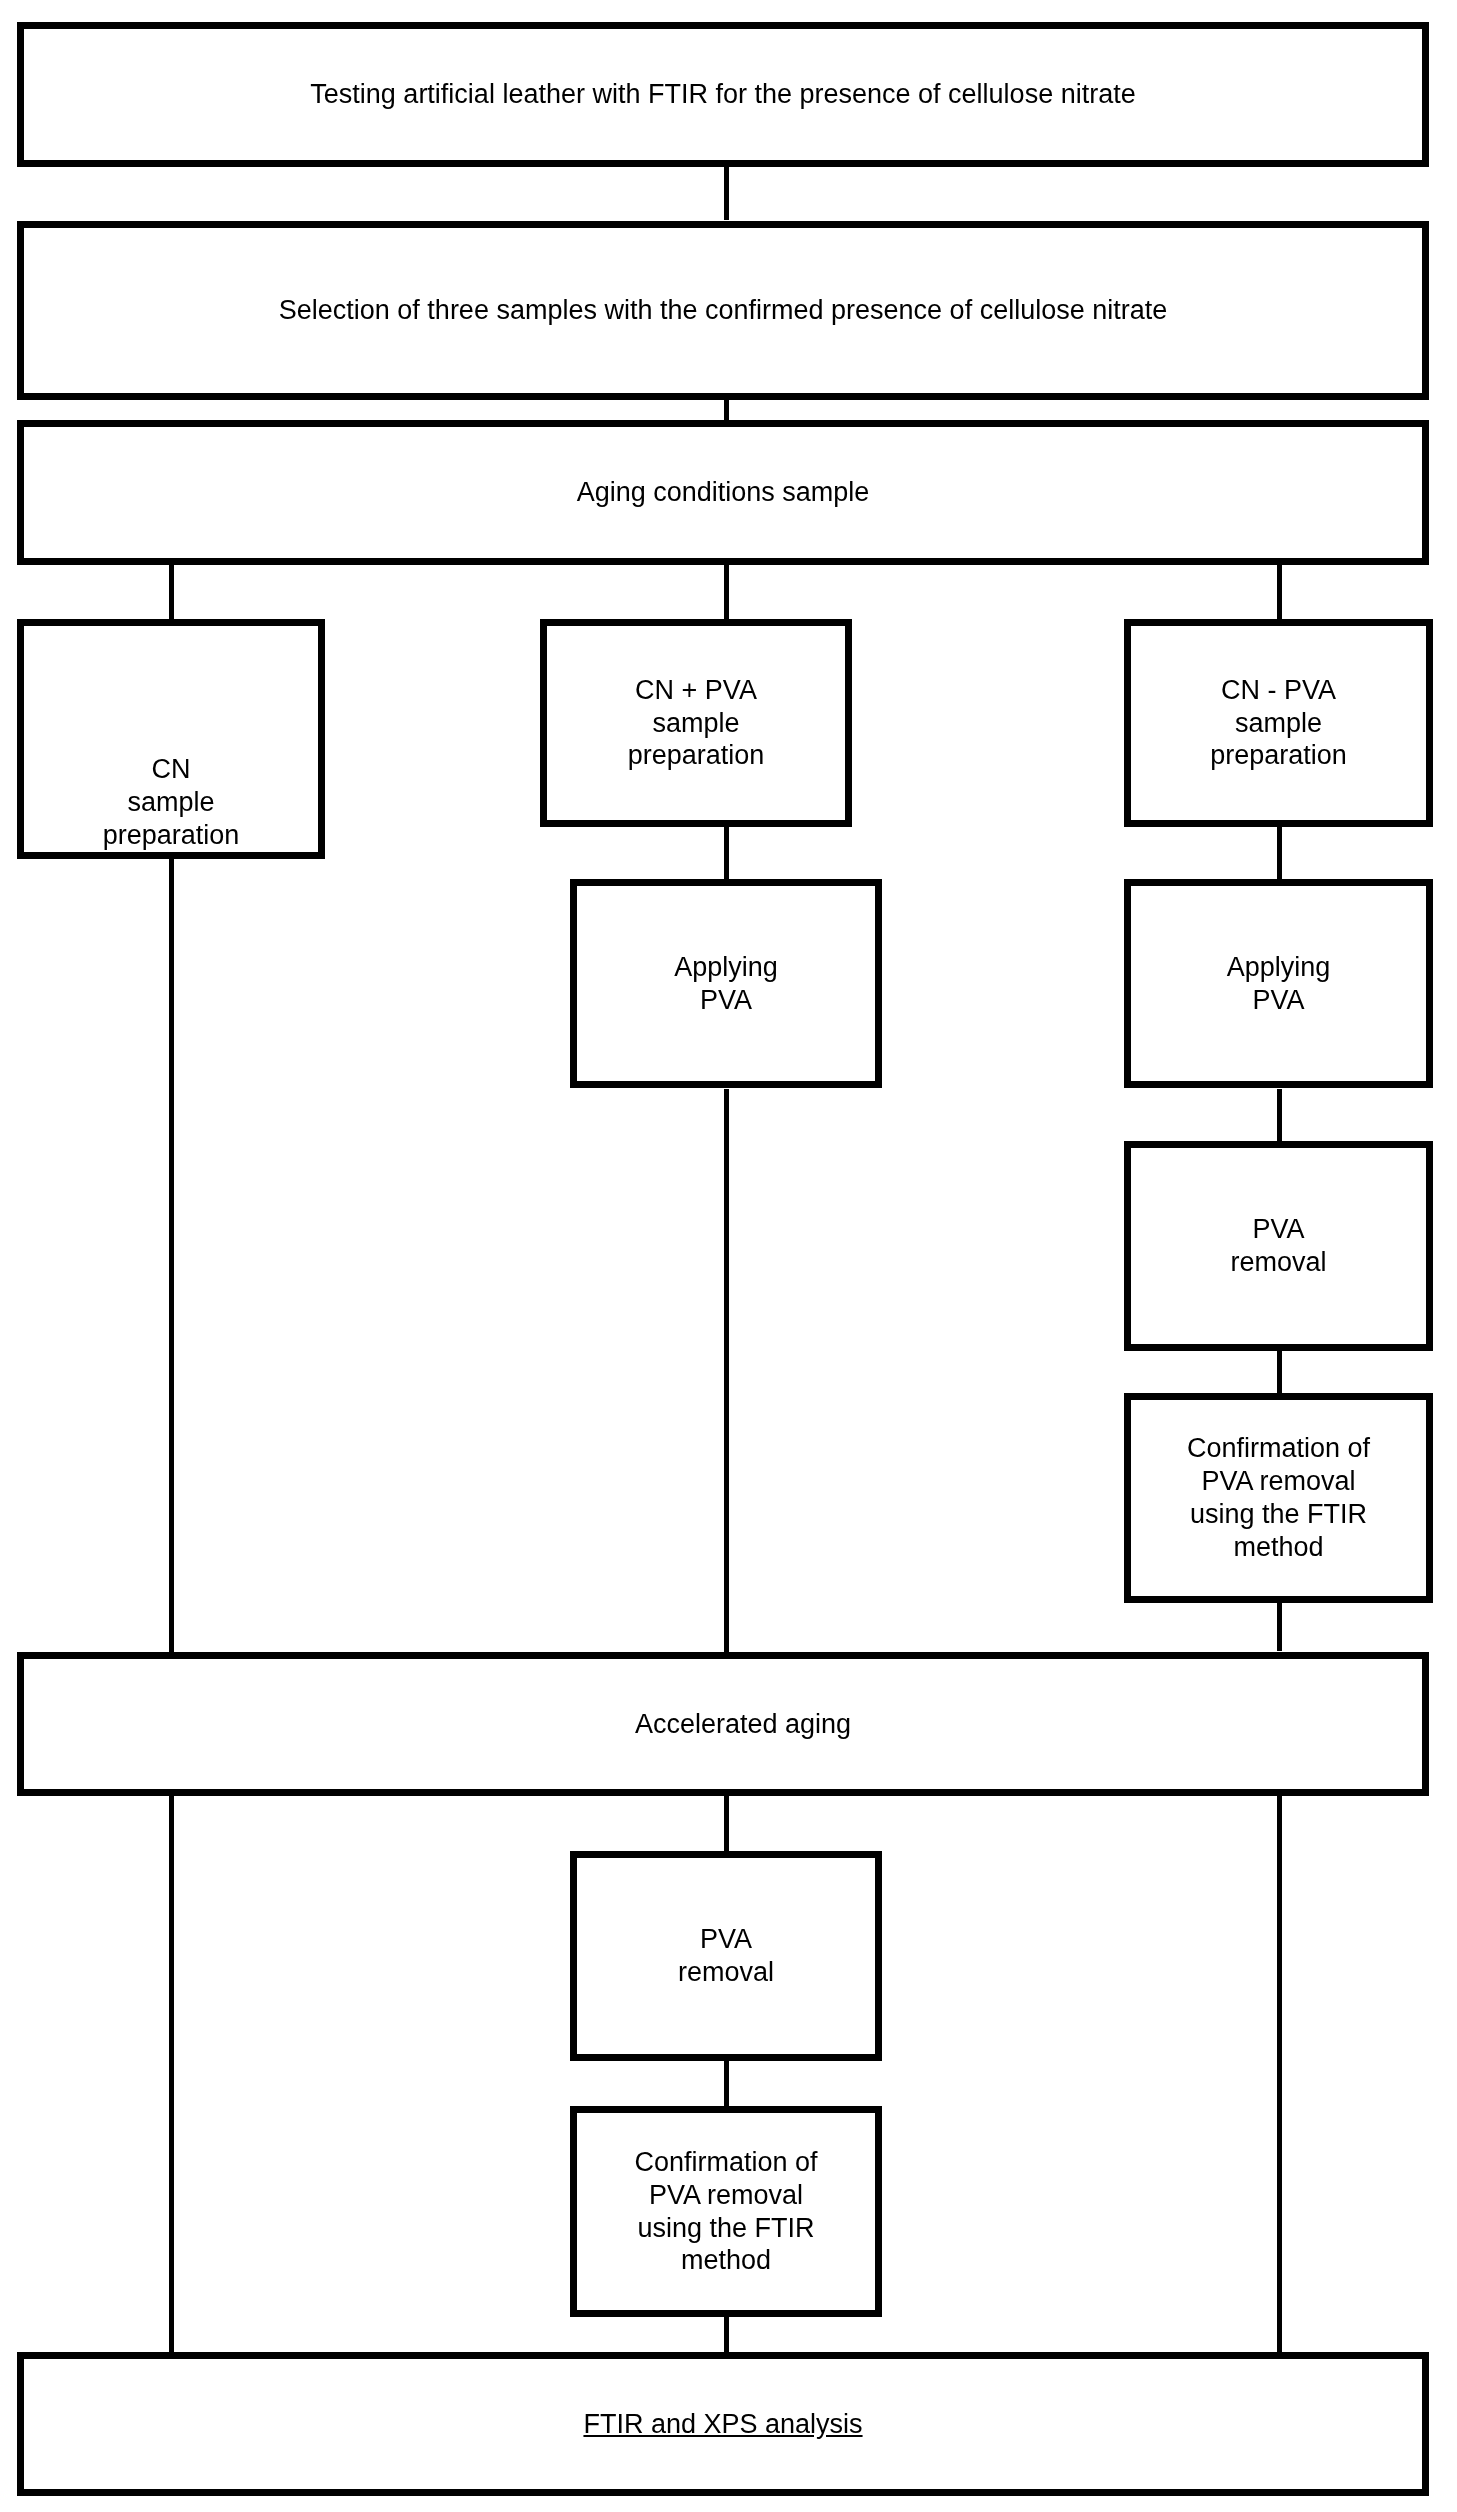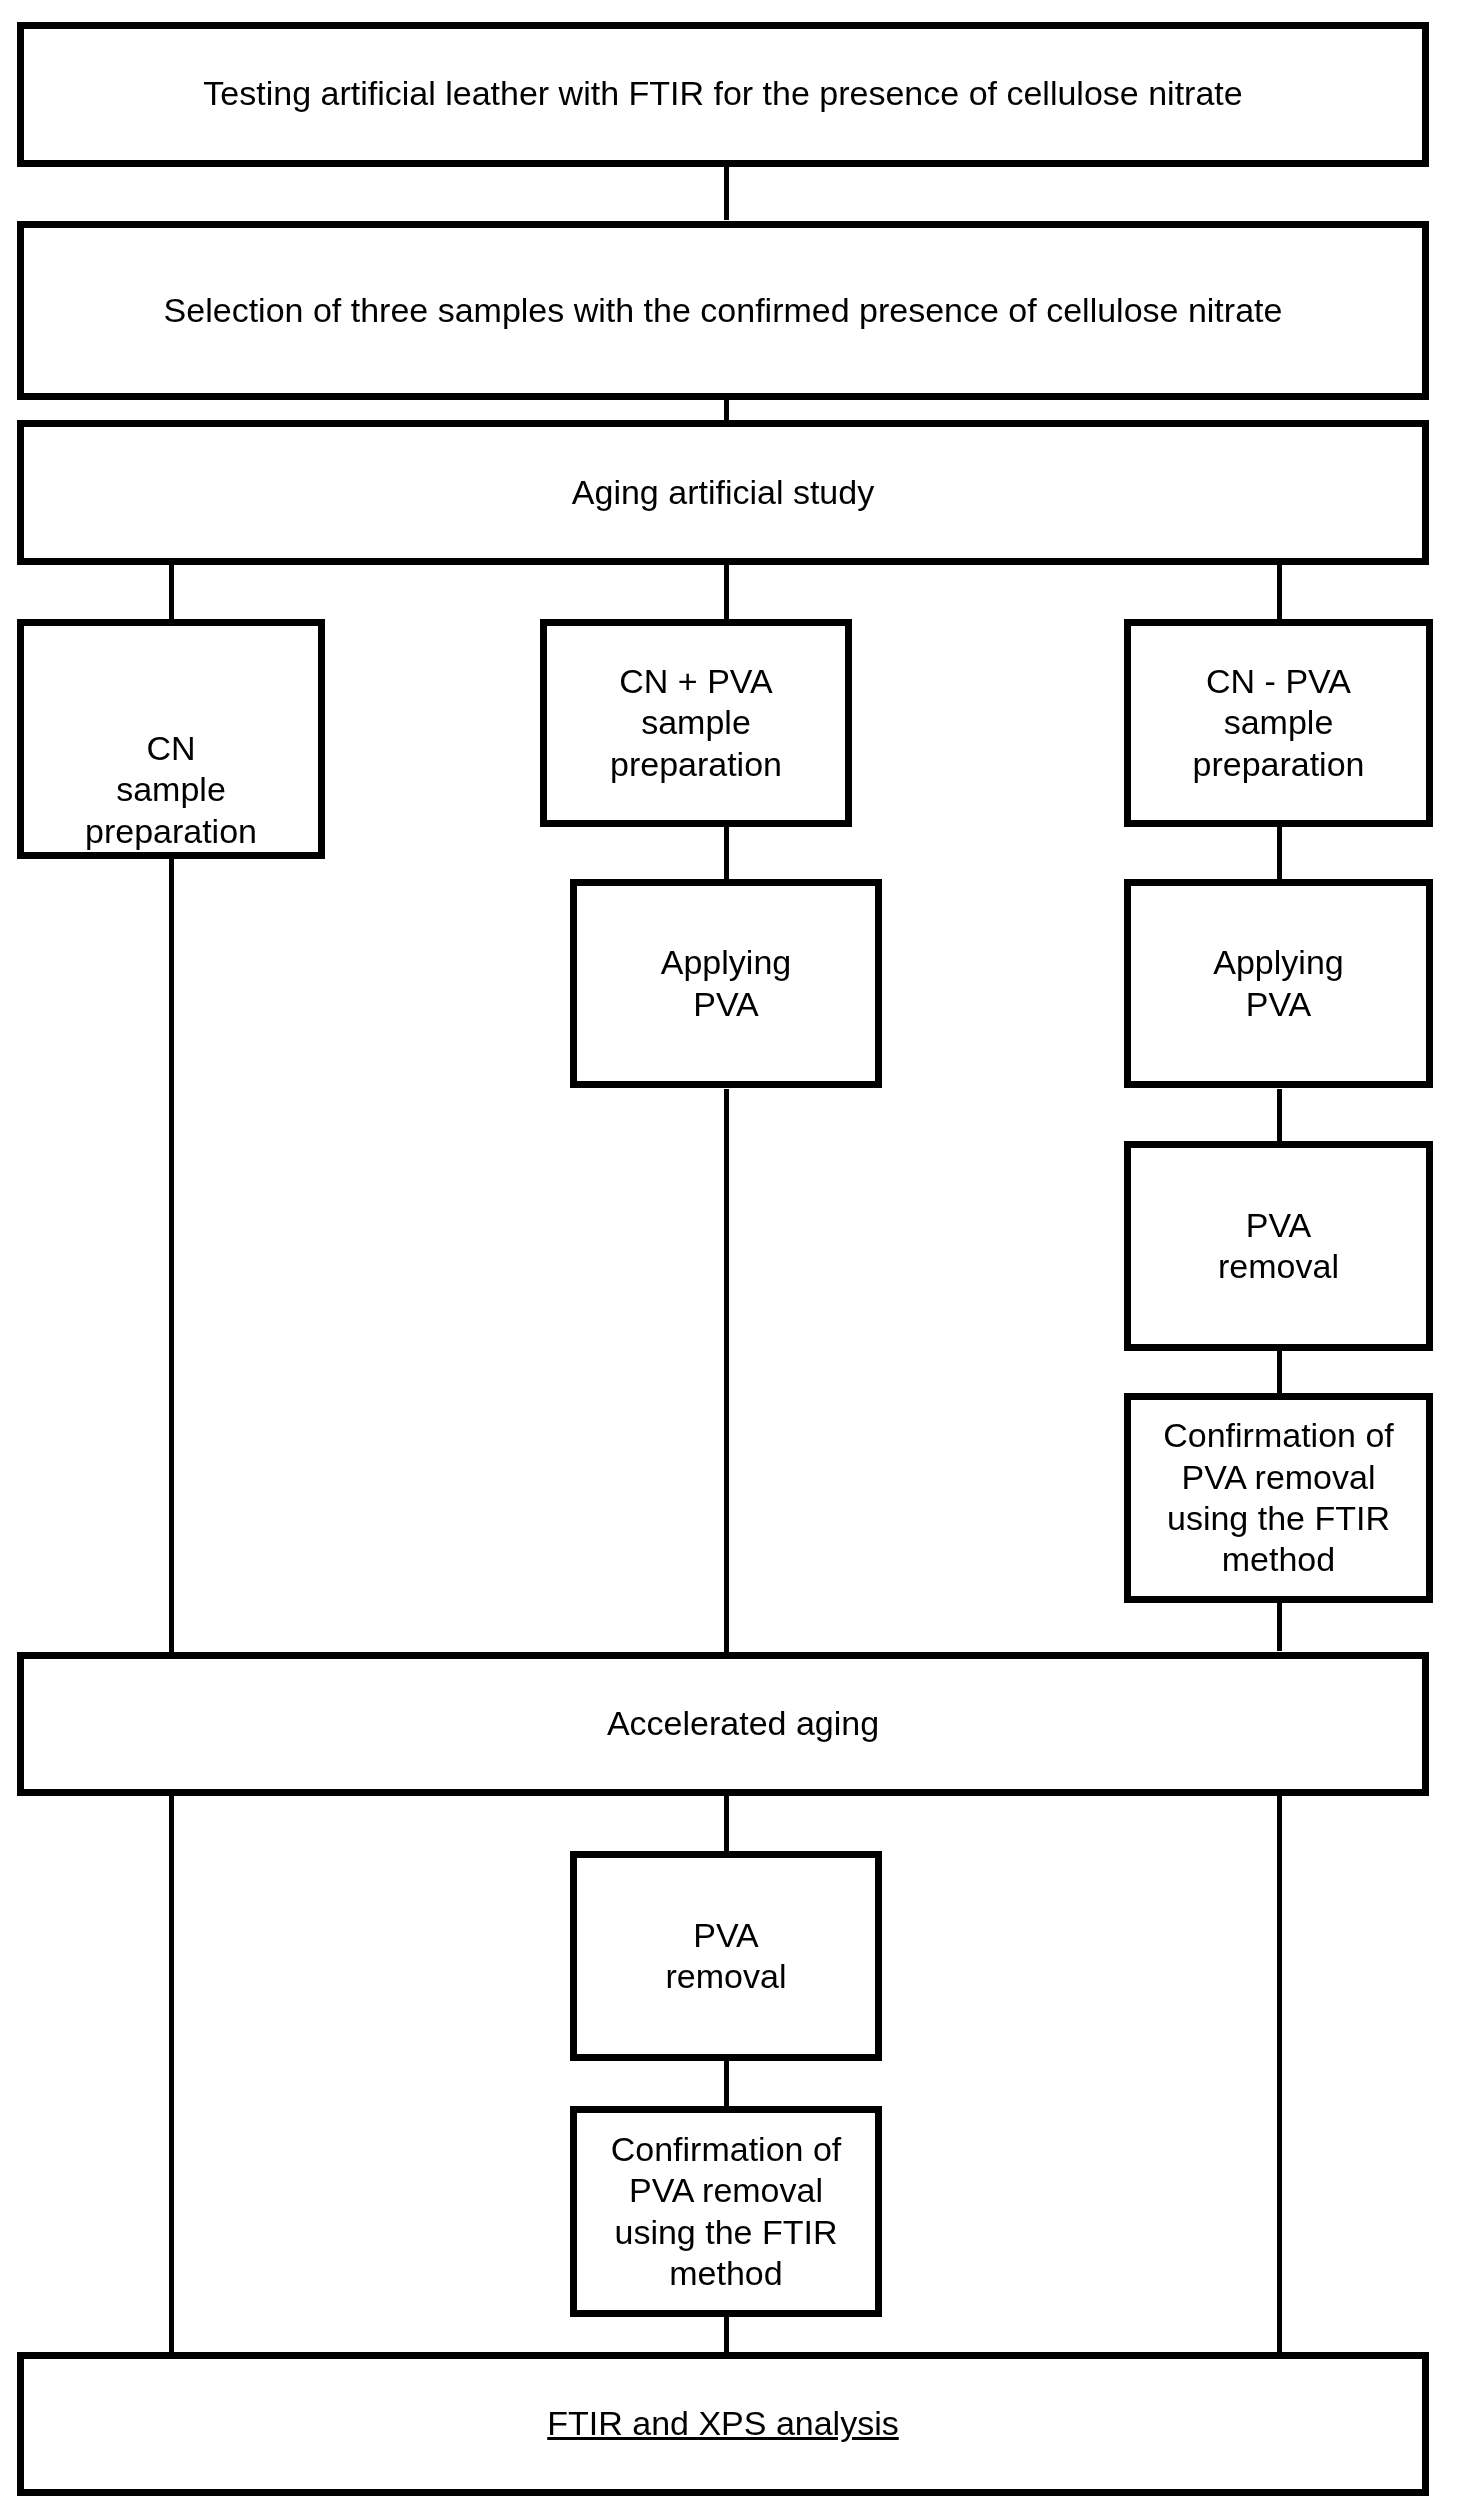--- a/index.html
+++ b/index.html
@@ -22,21 +22,21 @@
     border: 7px solid #000000;
     display: flex;
     align-items: center;
     justify-content: center;
     text-align: center;
     z-index: 2;
   }
   .node .label {
     white-space: pre-line;
     color: #000000;
-    font-size: 34px;
+    font-size: 27px;
     line-height: 1.22;
     padding: 0 12.7px;
   }
   .connector {
     position: absolute;
     width: 4.5px;
     background: #000000;
     z-index: 1;
   }
 </style>
@@ -47,21 +47,21 @@
 
   <div class="node" style="left:17px; top:21.7px; width:1412px; height:145px;">
     <span class="label">Testing artificial leather with FTIR for the presence of cellulose nitrate</span>
   </div>
 
   <div class="node" style="left:17px; top:221px; width:1412px; height:179px;align-items:center;">
     <span class="label">Selection of three samples with the confirmed presence of cellulose nitrate</span>
   </div>
 
   <div class="node" style="left:17px; top:420px; width:1412px; height:145px;">
-    <span class="label">Aging artificial study</span>
+    <span class="label">Aging conditions sample</span>
   </div>
 
   <div class="node" style="left:17px; top:619px; width:308px; height:240px;align-items:flex-end;">
     <span class="label">CN
 sample
 preparation</span>
   </div>
   <div class="node" style="left:540px; top:619px; width:312px; height:208px;">
     <span class="label">CN + PVA
 sample

